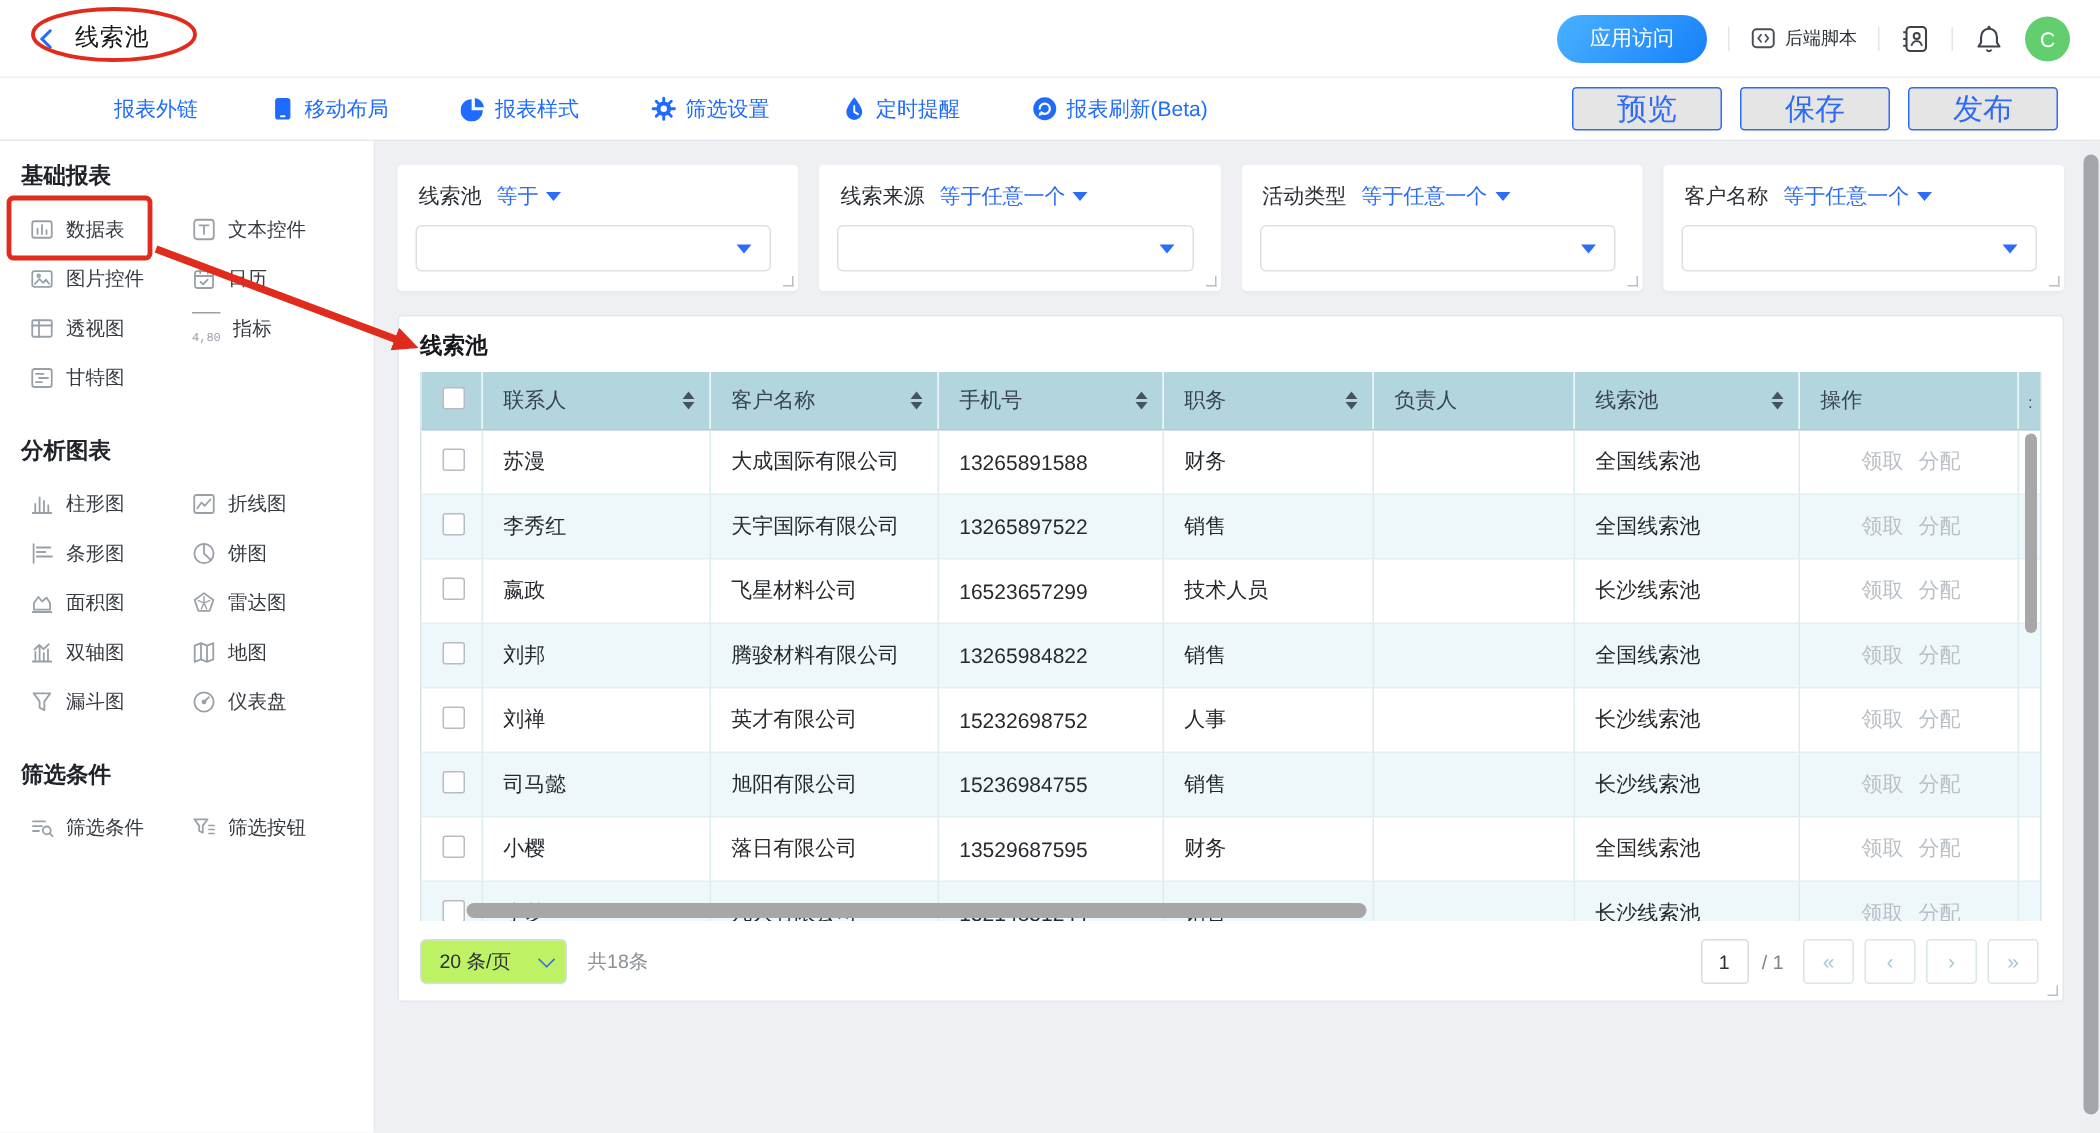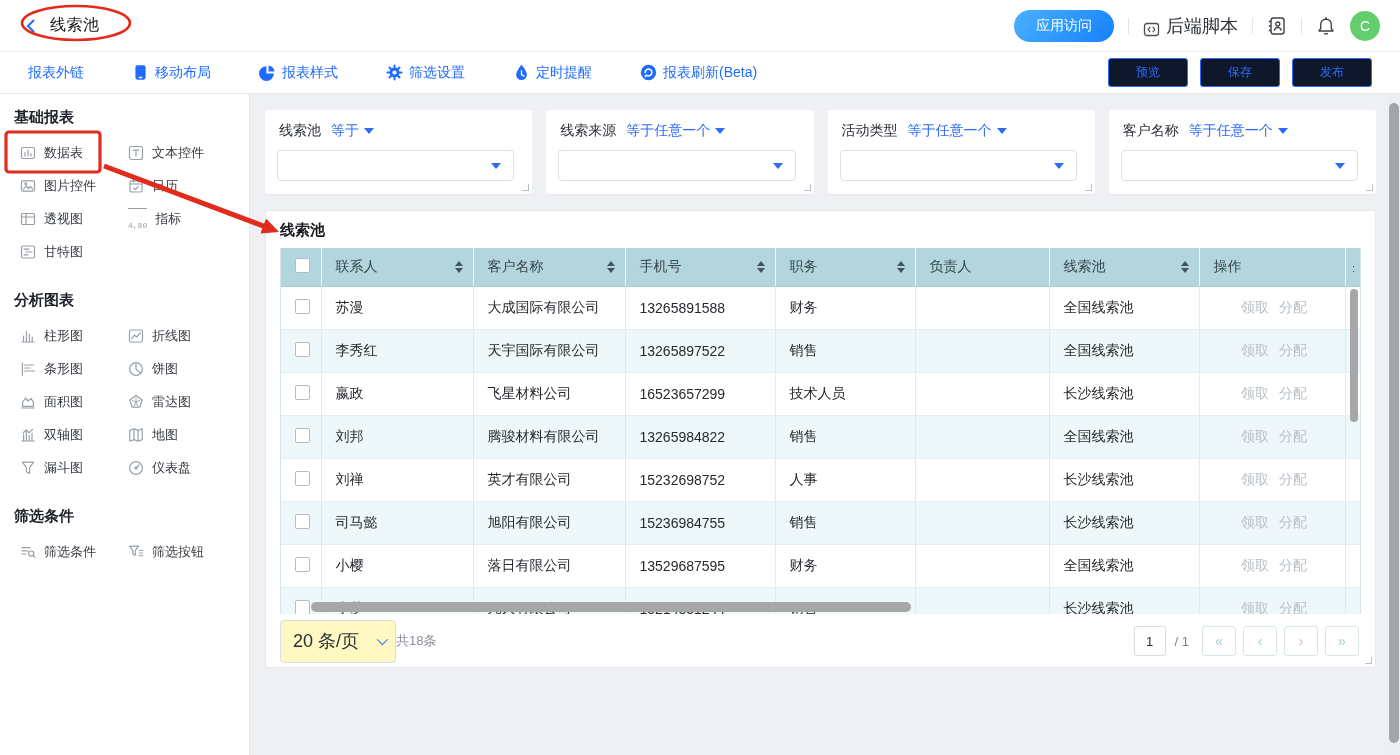--- a/index.html
+++ b/index.html
@@ -8,33 +8,33 @@
 
   
   .topbar { position:absolute; left:0; top:0; width:1400px; height:52px; background:#fff;
     border-bottom:1px solid #eef0f2; display:flex; align-items:center; padding:0 20px; z-index:5; }
   .back { width:22px; height:22px; display:flex; align-items:center; justify-content:center; cursor:pointer; }
   .page-title { font-size:16px; color:#17191c; margin-left:8px; font-weight:500; letter-spacing:.5px; }
   .top-right { margin-left:auto; display:flex; align-items:center; gap:14px; }
   .pill-btn { height:32px; padding:0 22px; border:none; border-radius:16px; color:#fff; font-size:14px;
     background:linear-gradient(130deg,#4ab2ff,#1680fb); cursor:pointer; }
   .vdiv { width:1px; height:16px; background:#e2e5ea; }
-  .top-link { display:flex; align-items:flex-end; gap:6px; font-size:18px; color:#2b2f36; cursor:pointer; }
+  .top-link { display:flex; align-items:flex-start; gap:6px; font-size:12px; color:#2b2f36; cursor:pointer; }
   .icon16 { width:17px; height:17px; display:inline-block; }
   .avatar { width:30px; height:30px; border-radius:50%; background:#63ce6e; color:#fff; font-size:14px;
     display:flex; align-items:center; justify-content:center; cursor:pointer; }
 
   
   .toolbar { position:absolute; left:0; top:52px; width:1400px; height:42px; background:#fff;
     border-bottom:1px solid #e6e9ed; display:flex; align-items:center; padding:0 28px; z-index:5; }
-  .tb-items { display:flex; align-items:center; gap:48px; }
+  .tb-items { display:flex; align-items:center; gap:48px;margin-left:48px; }
   .tb-item { display:flex; align-items:center; gap:6px; color:#1f6bff; font-size:14px; cursor:pointer; white-space:nowrap; }
   .tb-actions { margin-left:auto; display:flex; gap:12px; }
-  .ol-btn { width:80px; height:29px; background:#0f172a; border:1px solid #2e6bf6; border-radius:3px;
-    color:#2e6bf6; font-size:12px; cursor:pointer; }
+  .ol-btn { width:100px; height:29px; background:#e5e5e5; border:1px solid #2e6bf6; border-radius:3px;
+    color:#2e6bf6; font-size:20px; cursor:pointer; }
 
   
   .sidebar { position:absolute; left:0; top:94px; width:250px; height:661px; background:#fff;
     border-right:1px solid #e8eaee; padding:14px 14px 0 14px; z-index:2;font-family:Liberation Mono, monospace; }
   .sb-title { font-size:15px; font-weight:bold; color:#20242a; margin-bottom:16px; }
   .sb-grid { display:grid; grid-template-columns:108px 1fr; row-gap:14px; margin:0 0 30px 6px; }
   .sb-item { display:flex; align-items:center; gap:8px; font-size:13px; color:#363b42; cursor:pointer; height:19px;text-align:right; }
   .sb-item .ic { width:16px; height:16px; color:#98a0a8; flex:none; }
   .ic svg { width:100%; height:100%; display:block; }
   .num-ic { font-size:8px; color:#98a0a8; border-top:1.4px solid #98a0a8; padding-top:13px; line-height:1; flex:none; }
@@ -71,25 +71,25 @@
   .sorter .up { border-bottom:5px solid #44545c; }
   .sorter .dn { border-top:5px solid #44545c; }
   .ops { color:#b9bfc6; text-align:center; }
   .ops span { margin:15px 5px; cursor:pointer; }
   .col-dots { color:#44545c; font-size:11px; letter-spacing:1px; cursor:pointer; }
   .hscroll { position:absolute; left:30px; bottom:2px; width:600px; height:10px; border-radius:5px; background:#a7a7a7; cursor:pointer; }
   .vscroll { position:absolute; right:2px; top:41px; width:8px; height:133px; border-radius:4px; background:#a7a7a7; cursor:pointer; }
 
   
   .tfooter { display:flex; align-items:center; height:50px; margin-top:2px; }
-  .psize { display:flex; align-items:center; gap:18px; height:43px; border:1px solid #d9dce2; border-radius:4px;
-    padding:0 10px 0 12px; font-size:18px; color:#2b2f36; cursor:pointer; background:#fef9c3; }
+  .psize { display:flex; align-items:center; gap:18px; height:30px; border:1px solid #d9dce2; border-radius:4px;
+    padding:0 10px 0 12px; font-size:13px; color:#2b2f36; cursor:pointer; background:#bef264; }
   .chev { width:8px; height:8px; border-right:1.6px solid #2e6bf6; border-bottom:1.6px solid #2e6bf6;
     transform:rotate(45deg) translateY(-2px); }
-  .total { color:#8a9097; font-size:13px; }
+  .total { color:#8a9097; font-size:13px; margin-left:14px; }
   .pager { margin-left:auto; display:flex; align-items:center; gap:7px; margin-right:2px; }
   .pinput { width:32px; height:30px; border:1px solid #d9dce2; border-radius:3px; text-align:center;
     font-size:13px; color:#2b2f36; background:#fff; }
   .ptotal { color:#7d848b; font-size:13px; margin:0 6px 0 2px; }
   .nav-btn { width:34px; height:30px; border:1px solid #d8e6ea; border-radius:3px; background:#fff;
     color:#a5c9d4; font-size:14px; cursor:pointer; line-height:1; }
 
   
   .page-sb { position:absolute; right:0; top:95px; width:12px; height:660px; background:#edeff2; }
   .page-sb .thumb { position:absolute; left:1px; top:8px; width:10px; height:640px; border-radius:5px; background:#a2a5aa; }

